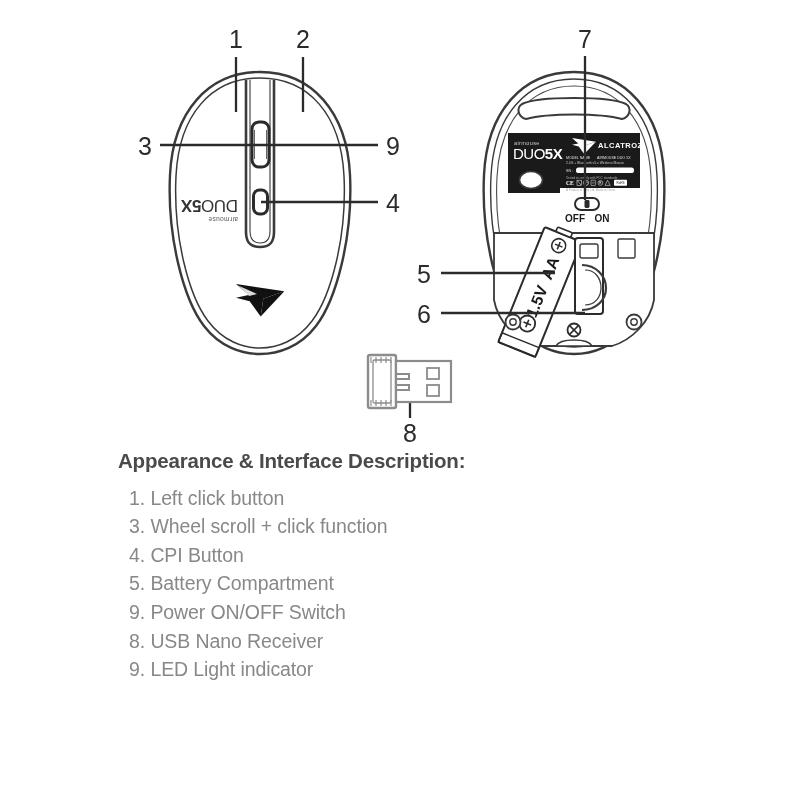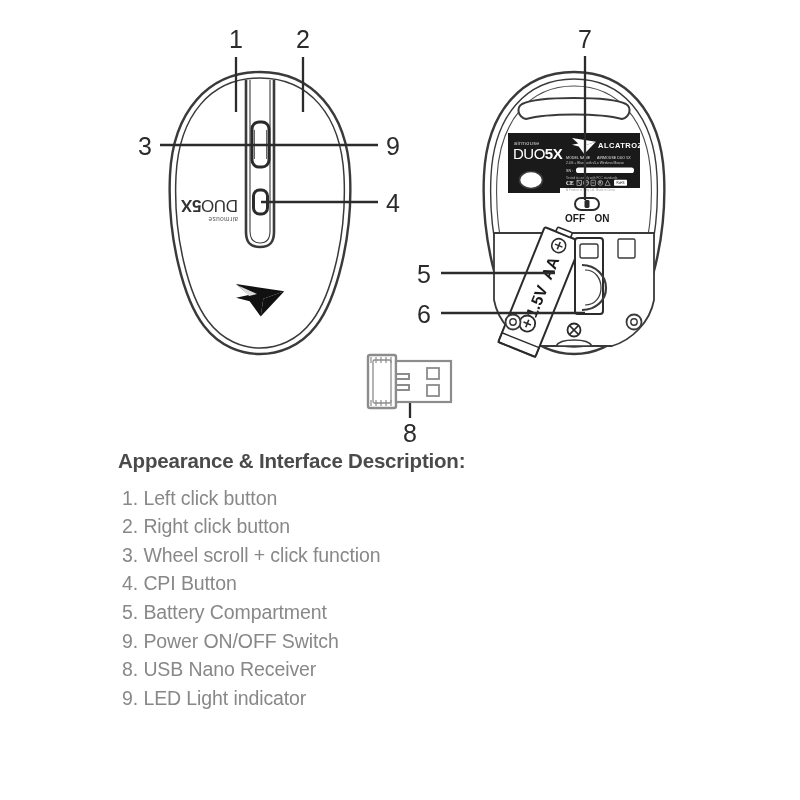--- a/index.html
+++ b/index.html
@@ -40,21 +40,21 @@
   .desc-heading {
     font-size: 20.5px;
     font-weight: bold;
     color: #4a4a4a;
     letter-spacing: -0.2px;
     margin: 0 0 11px 0;
     line-height: 1.1;
   }
   .desc-list {
     list-style: none;
-    margin: 4px;
+    margin: 11px;
     padding: 0;
   }
   .desc-list li {
     font-size: 19.5px;
     color: #888888;
     line-height: 28.6px;
     letter-spacing: -0.1px;
     white-space: nowrap;
   }
 </style>
@@ -301,21 +301,20 @@
     <rect x="427" y="385" width="12" height="11" fill="#ffffff" stroke="#8c8c8c" stroke-width="1.8"></rect>
   </g>
 
 </svg>
 </div>
 
 <div id="description">
   <h2 class="desc-heading">Appearance &amp; Interface Description:</h2>
   <ul class="desc-list">
     <li>1. Left click button</li>
-    <li>2. Right click button</li>
     <li>3. Wheel scroll + click function</li>
     <li>4. CPI Button</li>
     <li>5. Battery Compartment</li>
     <li>9. Power ON/OFF Switch</li>
     <li>8. USB Nano Receiver</li>
     <li>9. LED Light indicator</li>
   </ul>
 </div>
 
 </body></html>

